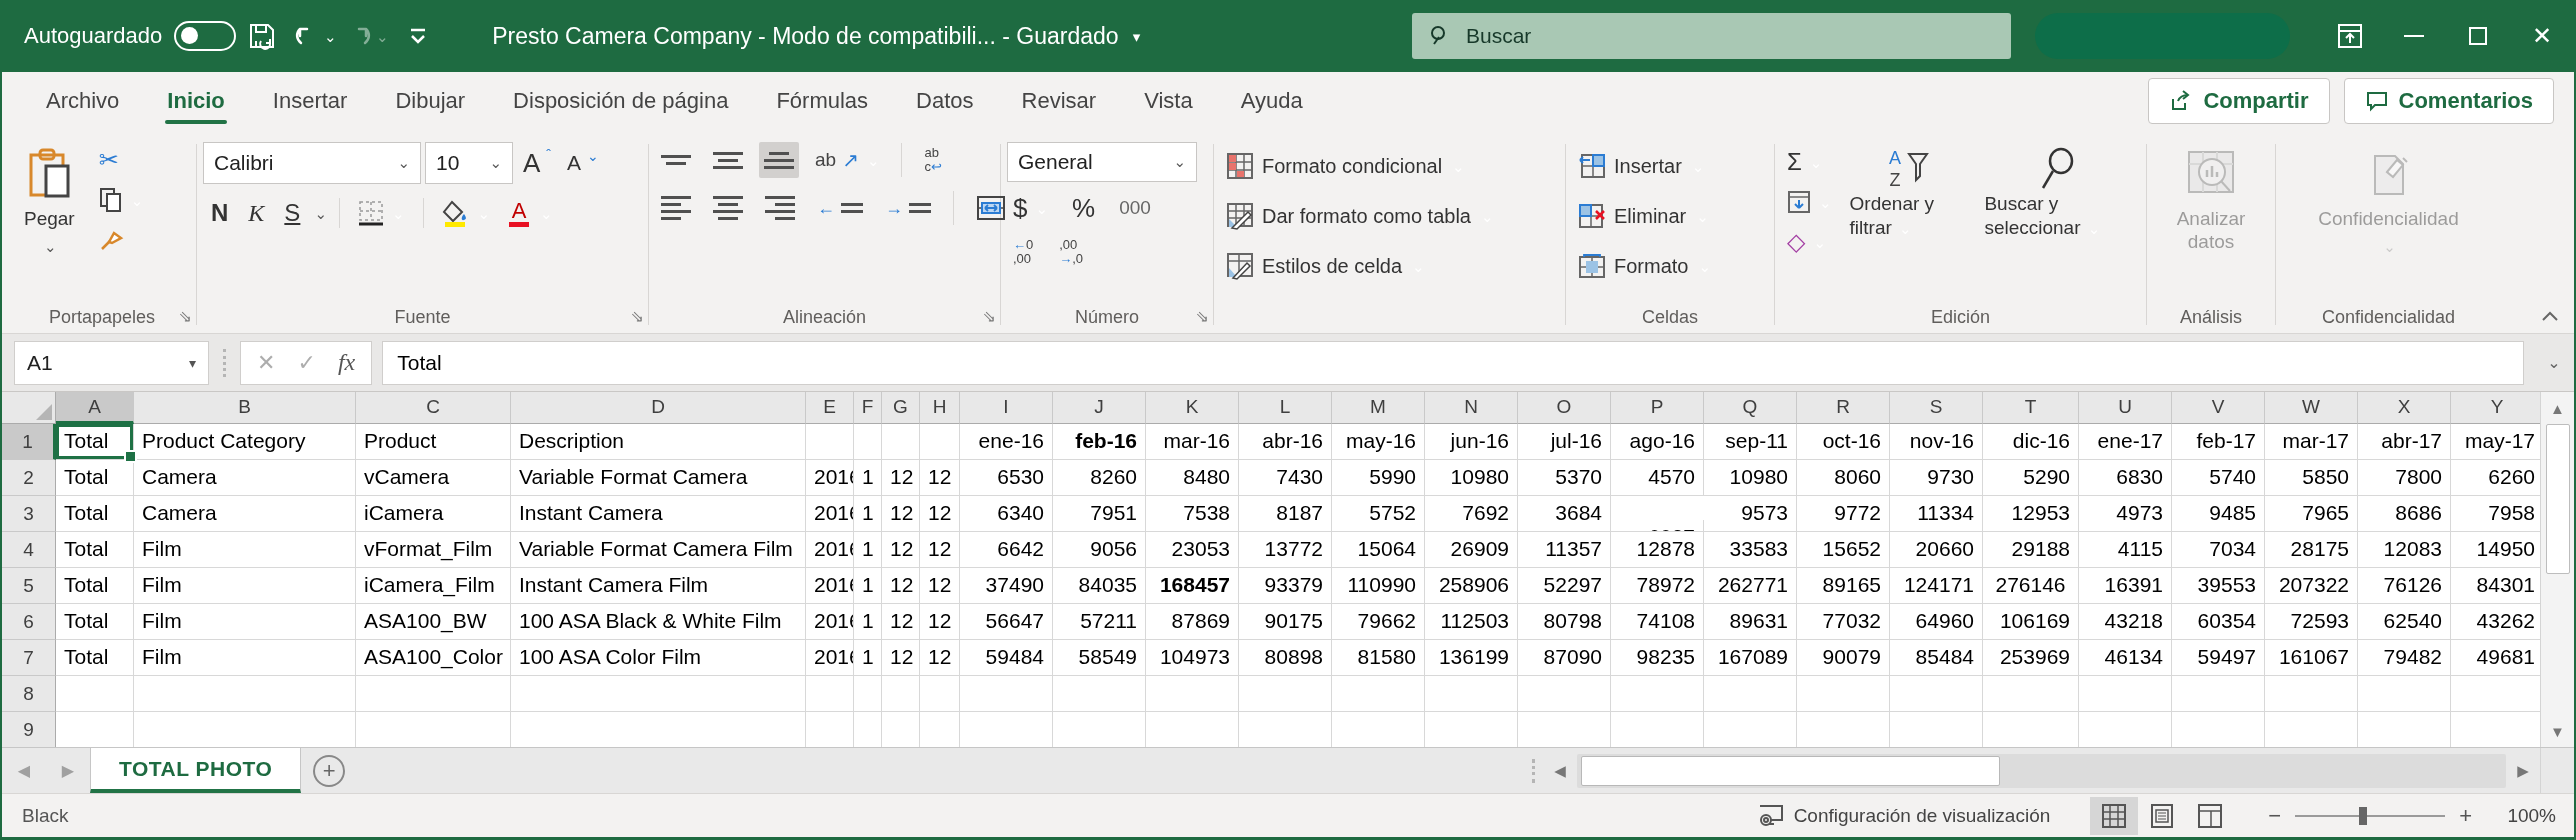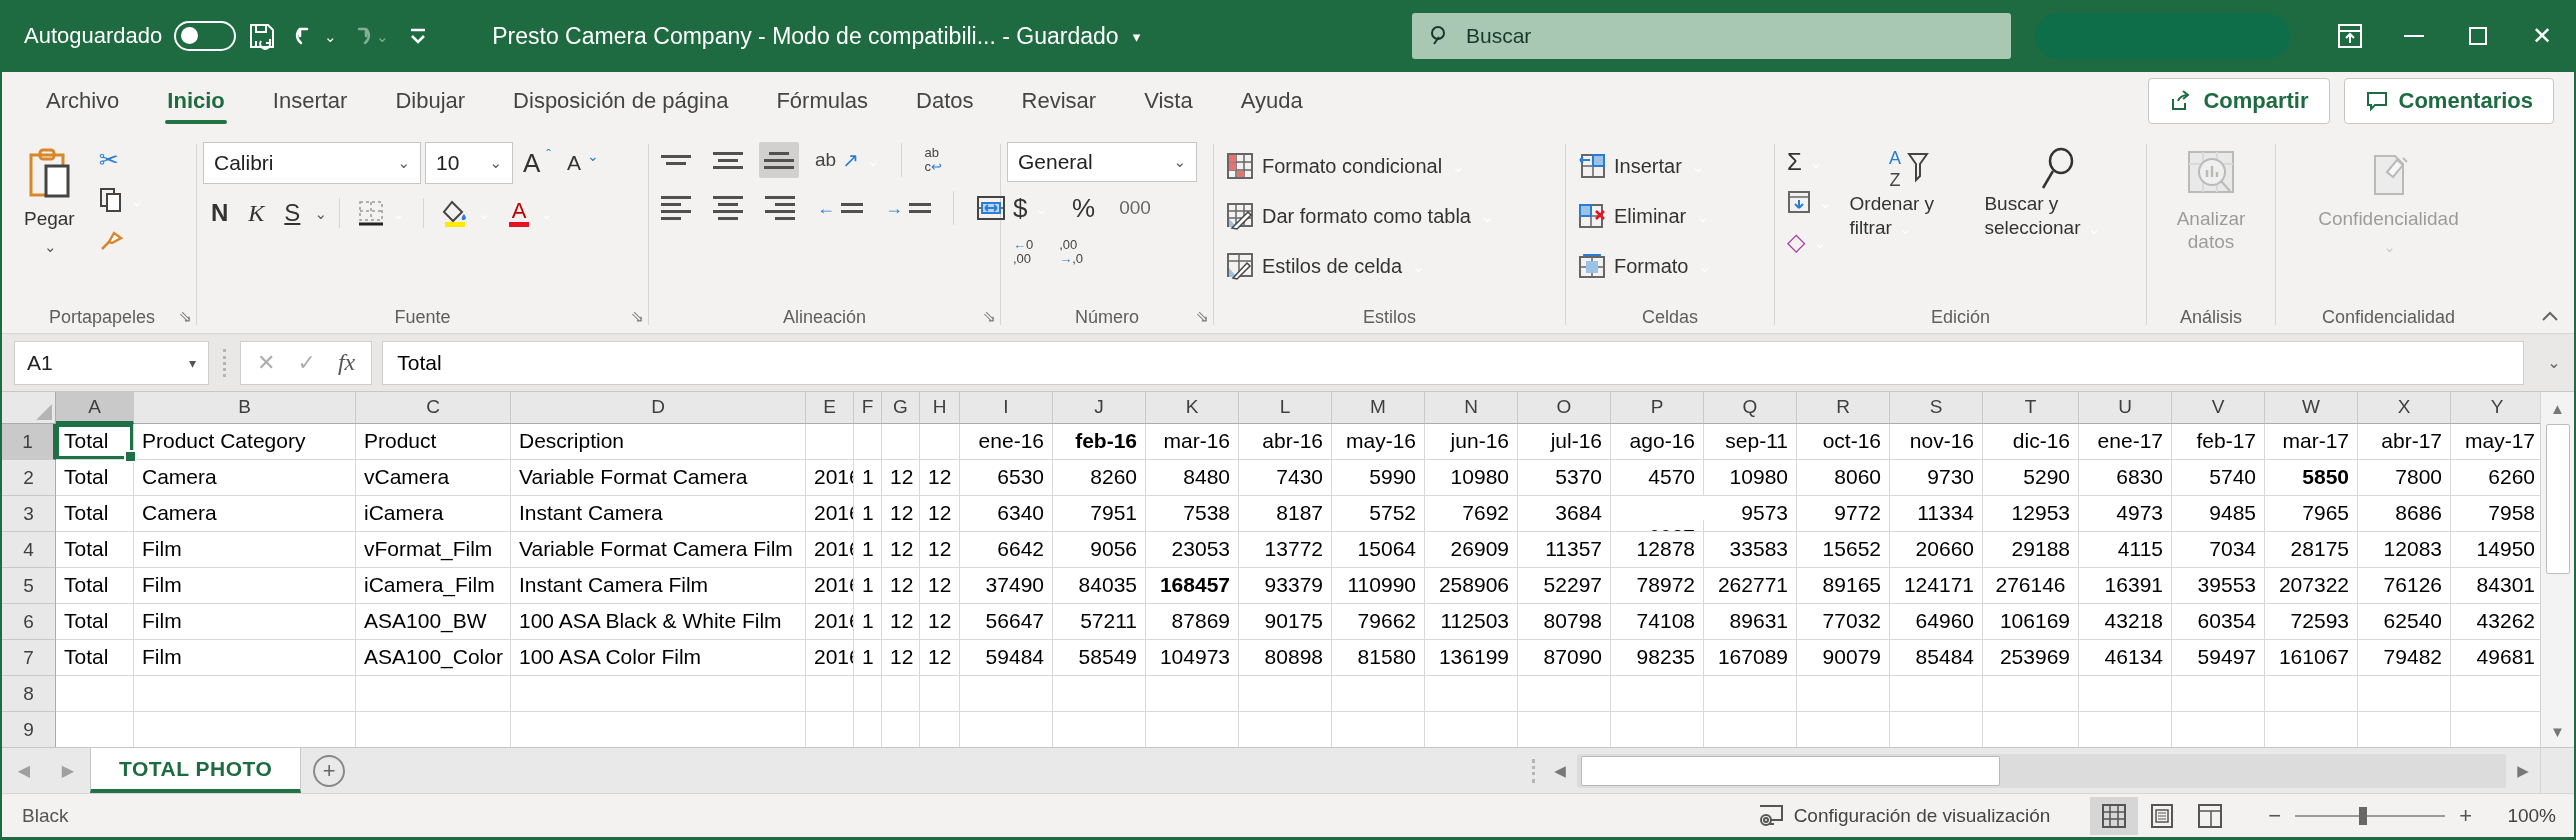--- a/index.html
+++ b/index.html
@@ -519,23 +519,20 @@
               <rect x="2" y="2" width="24" height="22" stroke="#666" stroke-width="2"></rect>
               <path d="M2 9h24 M13 2v22" stroke="#666" stroke-width="1.5"></path>
               <path d="M3 16l8 9H3z" fill="#9CC3E5"></path>
                 <path d="M7 26L21 11l3 3-13 13z" fill="#fff" stroke="#444" stroke-width="1.5"></path>
             </svg>
           </span>
           <span>Estilos de celda</span>
           <span class="chev">⌄</span>
         </div>
       </div>
-      <div class="glabel">
-          <span>Estilos</span>
-        </div>
     </div>
     <div class="gsep"></div>
 
     <div class="group" style="width:208px">
       <div class="gbody" style="flex-direction:column;align-items:flex-start;gap:6px;padding-top:8px">
         <div class="medbtn">
           <span class="icn">
             <svg width="28" height="26" viewBox="0 0 28 26" fill="none">
               <rect x="4" y="2" width="22" height="22" stroke="#666" stroke-width="2"></rect>
               <path d="M4 13h22 M15 2v22" stroke="#666" stroke-width="1.5"></path>
@@ -764,21 +761,21 @@
           <div class="gcell num" style="width: 93px;">5990</div>
           <div class="gcell num" style="width: 93px;">10980</div>
           <div class="gcell num" style="width: 93px;">5370</div>
           <div class="gcell num" style="width: 93px;">4570</div>
           <div class="gcell num" style="width: 93px;">10980</div>
           <div class="gcell num" style="width: 93px;">8060</div>
           <div class="gcell num" style="width: 93px;">9730</div>
           <div class="gcell num" style="width: 96px;">5290</div>
           <div class="gcell num" style="width: 93px;">6830</div>
           <div class="gcell num" style="width: 93px;">5740</div>
-          <div class="gcell num" style="width: 93px; font-weight: bold;">5850</div>
+          <div class="gcell num" style="width: 93px;">5850</div>
           <div class="gcell num" style="width: 93px;">7800</div>
           <div class="gcell num" style="width: 93px;">6260</div>
         </div>
         <div class="grow">
           <div class="grnum">3</div>
           <div class="gcell" style="width: 78px;">Total</div>
           <div class="gcell" style="width: 222px;">Camera</div>
           <div class="gcell" style="width: 155px;">iCamera</div>
           <div class="gcell" style="width: 295px;">Instant Camera</div>
           <div class="gcell num" style="width: 48px;">2016</div>

